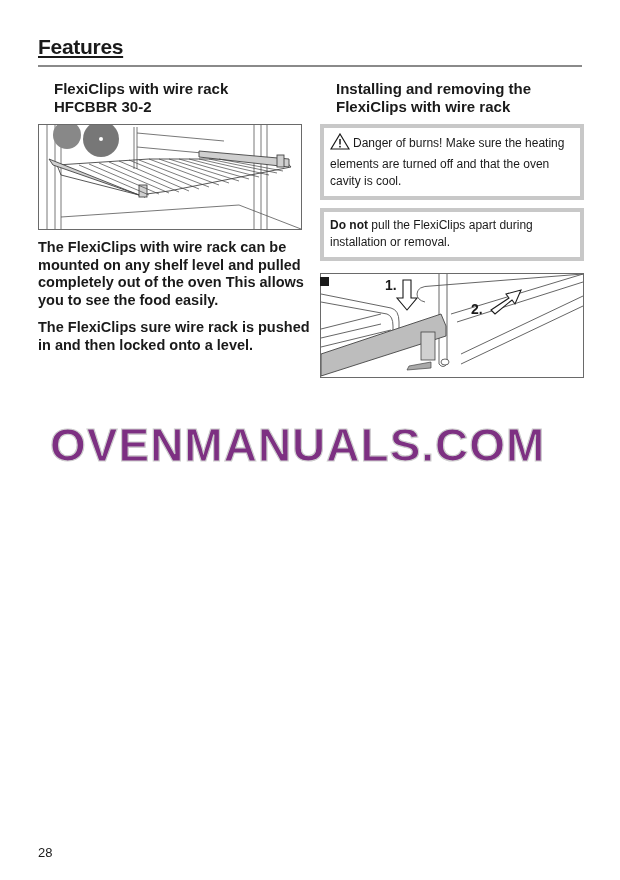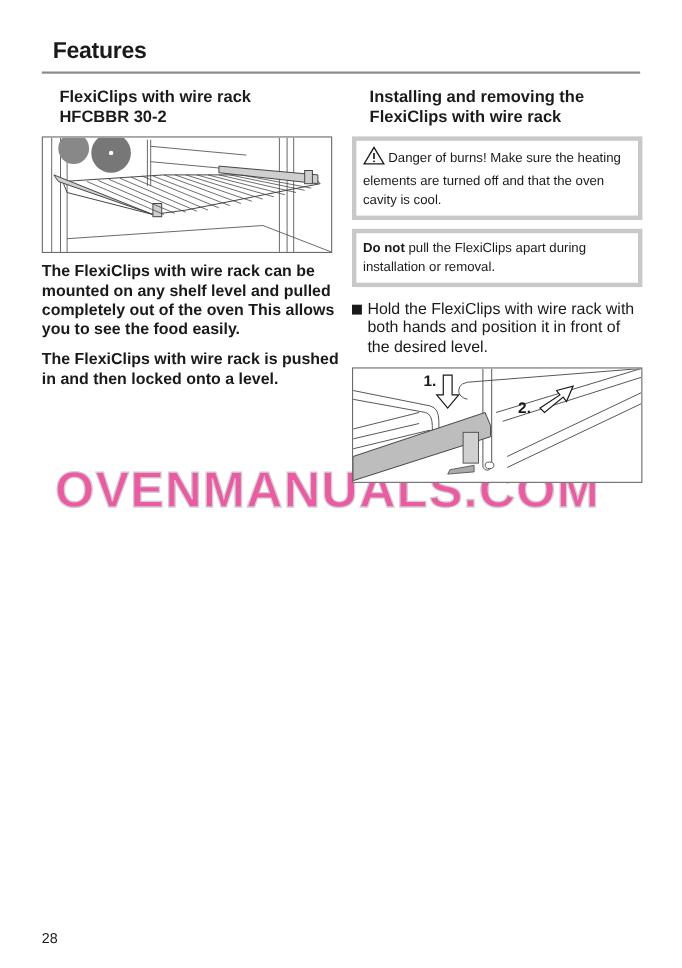--- a/index.html
+++ b/index.html
@@ -1,34 +1,34 @@
 <!DOCTYPE html>
 <html><head>
 <meta charset="utf-8">
 <style>
   html, body { margin:0; padding:0; background:#ffffff; }
   body { width:620px; height:880px; position:relative; overflow:hidden;
          font-family:"Liberation Sans", sans-serif; color:#1a1a1a; }
-  .page-title { position:absolute; left:48px; top:35px; font-size:21px; font-weight:bold; letter-spacing:-0.3px; margin:0; }
+  .page-title { position:absolute; left:38px; top:35px; font-size:21px; font-weight:bold; letter-spacing:-0.3px; margin:0;text-decoration:underline; }
   .title-rule { position:absolute; left:38px; top:65px; width:544px; height:2px; background:#8a8a8a; }
   .col { position:absolute; width:272px; }
   .col-left { left:38px; top:80px; }
   .col-right { left:320px; top:80px; width:264px; }
   h2.sub { font-size:15px; font-weight:bold; line-height:17.5px; margin:0 0 9px 16px; }
   p.body { font-size:14.5px; line-height:17.5px; margin:0 0 10px 0;font-weight:bold; }
   .figure { border:1px solid #6a6a6a; box-sizing:border-box; background:#fff; overflow:hidden; }
   .fig-left { width:264px; height:106px; margin:2px 0 9px 0; }
   .fig-right { width:264px; height:105px; margin:9px 0 12px 0; }
   .note { border:4px solid #c8c8c8; box-sizing:border-box; padding:5px 7px 5px 6px; font-size:12px; line-height:17.5px; margin-bottom:8px; }
   .note b { font-weight:bold; }
   .warn-icon { display:inline-block; vertical-align:-3px; margin-right:3px; }
   .bullet { position:relative; padding-left:14px; font-size:14.5px; line-height:17.5px; margin:0; }
   .bullet .sq { position:absolute; left:0; top:4px; width:9px; height:9px; background:#1a1a1a; }
   .watermark { position:absolute; left:50px; top:418px; font-size:46px; font-weight:bold; letter-spacing:1px;
-               color:#ec4899; -webkit-text-stroke:1.2px #c9c9c9; opacity:0.9; white-space:nowrap; z-index:0; }
+               color:#701a75; -webkit-text-stroke:1.2px #c9c9c9; opacity:0.9; white-space:nowrap; z-index:0; }
   .page-number { position:absolute; left:38px; top:845px; font-size:13px; }
   .col, .page-title, .title-rule { z-index:1; }
   .col-right { z-index:2; }
 </style>
 </head>
 <body>
 
 <h1 class="page-title">Features</h1>
 <div class="title-rule"></div>
 
@@ -64,40 +64,39 @@
         <polygon points="160,26 250,34 250,42 160,32"></polygon>
         <rect x="100" y="60" width="8" height="12"></rect>
         <rect x="238" y="30" width="7" height="12"></rect>
       </g>
       <g stroke="#444" stroke-width="0.7" fill="none">
         <path d="M40 40 L110 70 M50 39 L120 69 M60 38 L130 68 M70 37 L140 67 M80 36 L150 66 M90 35 L160 64 M100 35 L170 62 M110 34 L180 60 M120 34 L190 58 M130 34 L200 56 M140 34 L210 54 M150 34 L220 52 M160 34 L230 50 M170 34 L238 48 M180 34 L244 46"></path>
       </g>
     </svg>
   </div>
   <p class="body">The FlexiClips with wire rack can be mounted on any shelf level and pulled completely out of the oven This allows you to see the food easily.</p>
-  <p class="body">The FlexiClips with wire rack is pushed in and then locked onto a level.</p>
+  <p class="body">The FlexiClips sure wire rack is pushed in and then locked onto a level.</p>
 </div>
 
 <div class="col col-right">
   <h2 class="sub">Installing and removing the FlexiClips with wire rack</h2>
   <div class="note">
     <span class="warn-icon">
       <svg width="20" height="17" viewBox="0 0 20 17">
         <polygon points="10,1 19,16 1,16" fill="none" stroke="#1a1a1a" stroke-width="1.2"></polygon>
         <line x1="10" y1="6" x2="10" y2="11.5" stroke="#1a1a1a" stroke-width="1.5"></line>
         <circle cx="10" cy="13.7" r="0.9" fill="#1a1a1a"></circle>
       </svg>
     </span><span>Danger of burns! Make sure the heating elements are turned off and that the oven cavity is cool.</span>
   </div>
   <div class="note">
     <b>Do not</b><span> pull the FlexiClips apart during installation or removal.</span>
   </div>
   <p class="bullet" style="margin-top:12px;">
     <span class="sq"></span>
-    <span>Hold the FlexiClips with wire rack with both hands and position it in front of the desired level.</span>
   </p>
   <div class="figure fig-right">
     <svg width="262" height="103" viewBox="0 0 262 103">
       <g stroke="#555" stroke-width="0.9" fill="none">
         <path d="M0 20 L70 34 Q78 36 78 48 L78 60"></path>
         <path d="M0 28 L66 40 Q72 42 72 52 L72 62"></path>
         <path d="M0 55 L60 40 M0 64 L60 50 M0 73 L70 56"></path>
         <path d="M118 0 L118 90 M126 0 L126 90 M118 90 Q122 95 126 90"></path>
         <path d="M104 28 Q96 26 96 20 Q96 12 110 12 L262 0"></path>
         <path d="M140 80 L262 22 M140 90 L262 32"></path>

